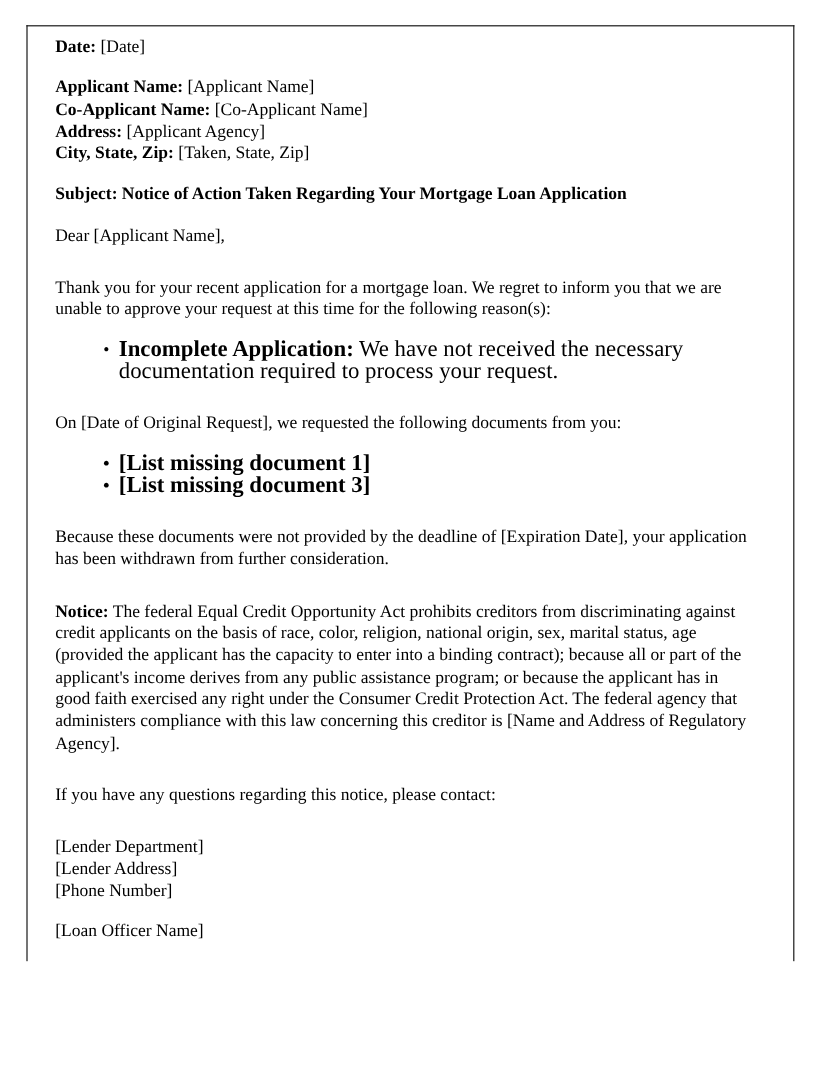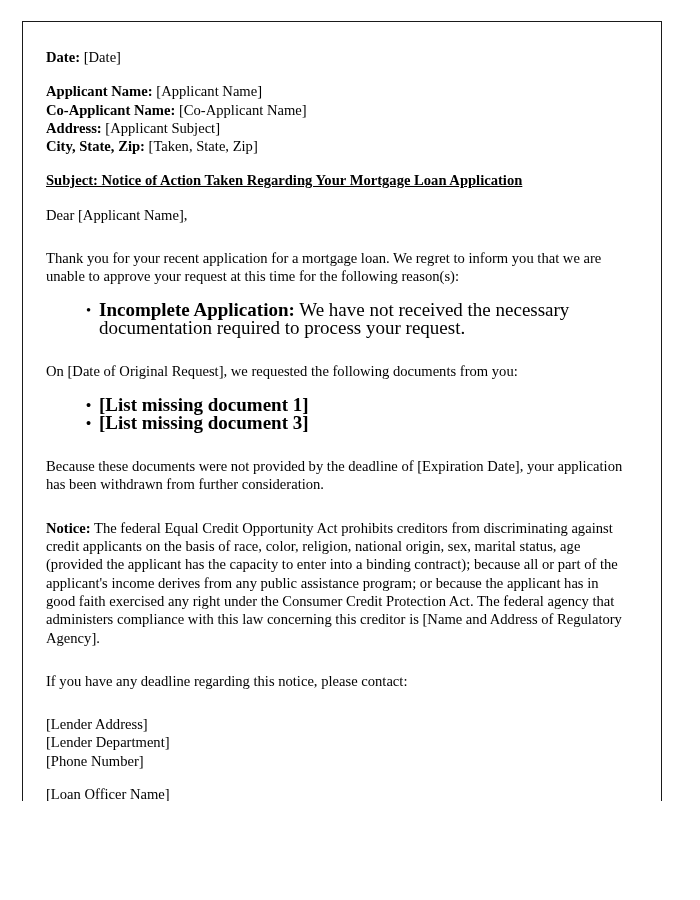--- a/index.html
+++ b/index.html
@@ -26,42 +26,41 @@
     box-sizing: border-box;
     border: 1.4px solid #1a1a1a;
     border-bottom: none;
     background: #ffffff;
     overflow: hidden;
   }
 
   .page-body {
     position: absolute;
     left: 23px;
-    top: 26px;
+    top: 8px;
     width: 582px;
   }
 
   
   .block {
     font-size: 14.6px;
     line-height: 18.3px;
     text-align: left;
   }
   .gap-lg { margin-bottom: 16px; }
   .gap-md { margin-bottom: 15px; margin-top: 25px; }
 
   .line { display: block; white-space: nowrap; }
 
   b, .bold { font-weight: bold; }
 
   .subject {
     font-weight: bold;
     font-size: 14.6px;
     line-height: 18.3px;
-    text-decoration: underline;
   }
 
   
   ul.bullets {
     margin: 0;
     padding: 0 0 0 40px;
     list-style: none;
   }
   ul.bullets li {
     position: relative;
@@ -98,21 +97,21 @@
       <span class="line">
         <span class="bold">Applicant Name:</span>
         <span>[Applicant Name]</span>
       </span>
       <span class="line">
         <span class="bold">Co-Applicant Name:</span>
         <span>[Co-Applicant Name]</span>
       </span>
       <span class="line">
         <span class="bold">Address:</span>
-        <span>[Applicant Subject]</span>
+        <span>[Applicant Agency]</span>
       </span>
       <span class="line">
         <span class="bold">City, State, Zip:</span>
         <span>[Taken, State, Zip]</span>
       </span>
     </div>
 
     <div class="subject gap-lg">Subject: Notice of Action Taken Regarding Your Mortgage Loan Application</div>
 
     <div class="block gap-lg">Dear [Applicant Name],</div>
@@ -133,25 +132,25 @@
       <li>[List missing document 3]</li>
     </ul>
 
     <div class="block para gap-md">Because these documents were not provided by the deadline of [Expiration Date], your application has been withdrawn from further consideration.</div>
 
     <div class="block para gap-md">
       <span class="bold">Notice:</span>
       <span>The federal Equal Credit Opportunity Act prohibits creditors from discriminating against credit applicants on the basis of race, color, religion, national origin, sex, marital status, age (provided the applicant has the capacity to enter into a binding contract); because all or part of the applicant's income derives from any public assistance program; or because the applicant has in good faith exercised any right under the Consumer Credit Protection Act. The federal agency that administers compliance with this law concerning this creditor is [Name and Address of Regulatory Agency].</span>
     </div>
 
-    <div class="block para gap-md">If you have any deadline regarding this notice, please contact:</div>
+    <div class="block para gap-md">If you have any questions regarding this notice, please contact:</div>
 
     <div class="block gap-md">
+      <span class="line">[Lender Department]</span>
       <span class="line">[Lender Address]</span>
-      <span class="line">[Lender Department]</span>
       <span class="line">[Phone Number]</span>
     </div>
 
     <div class="block">[Loan Officer Name]</div>
 
     <div class="block gap-md">Sincerely,</div>
 
   </div>
 </div>
 

